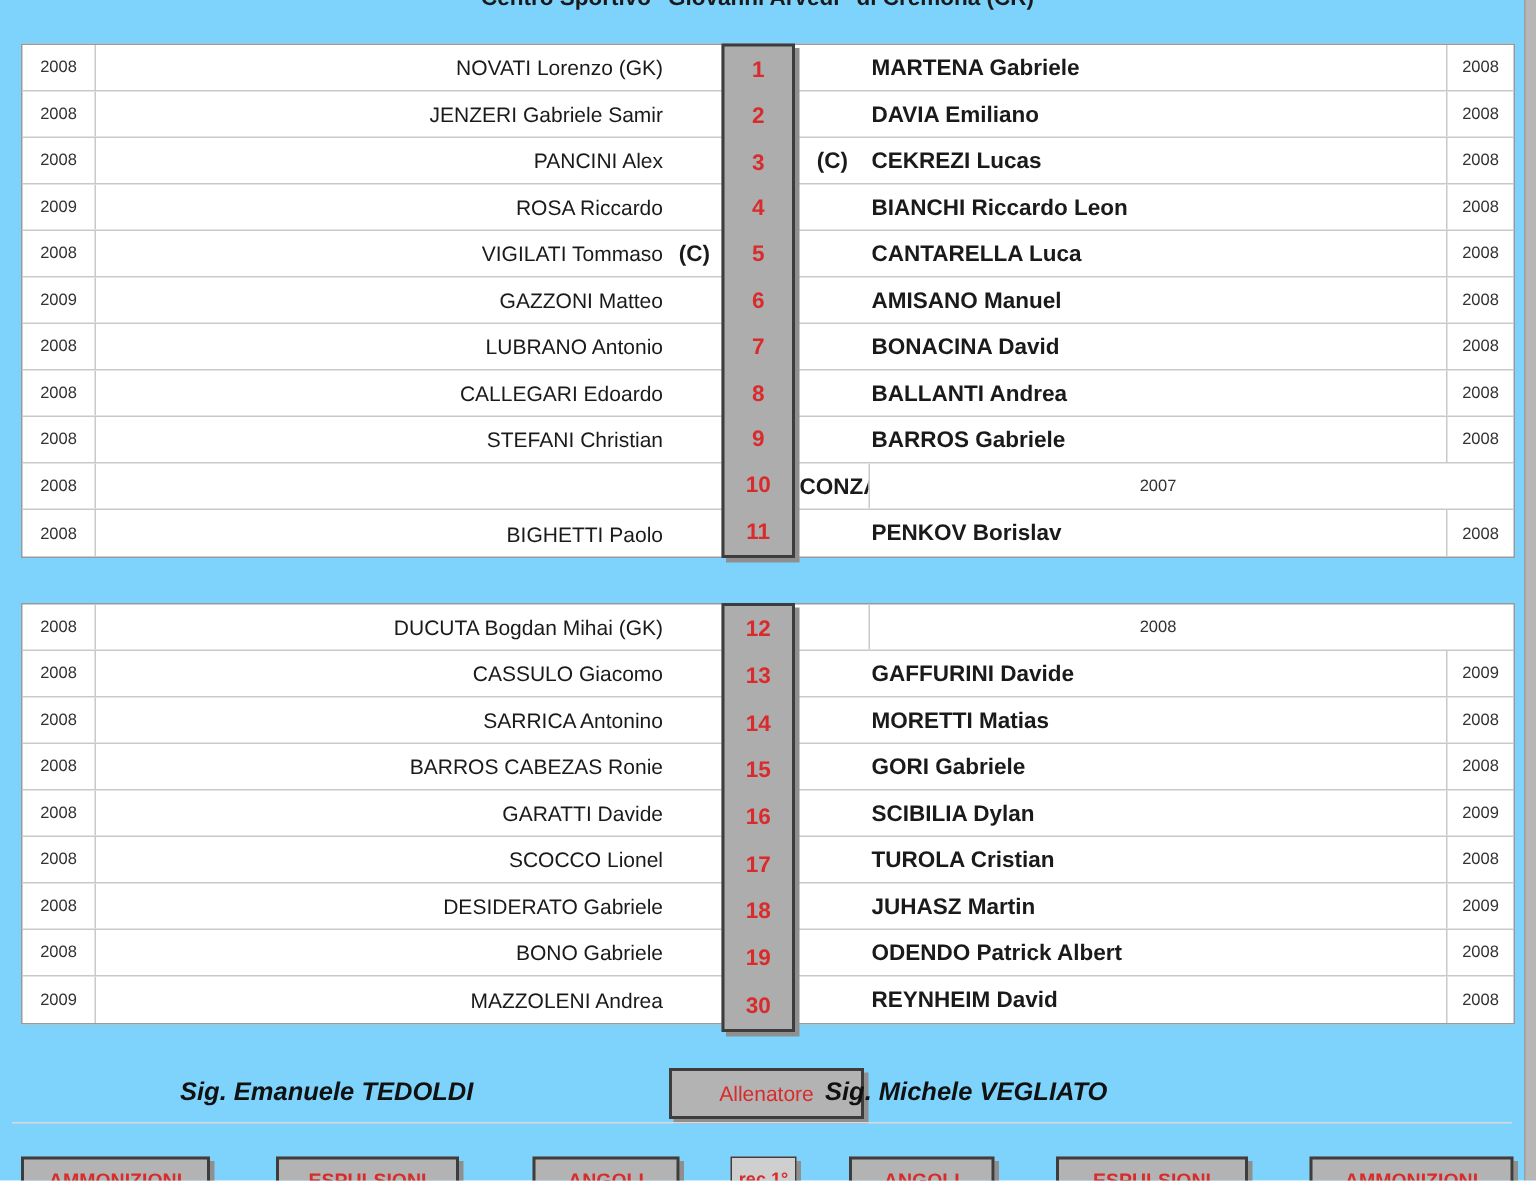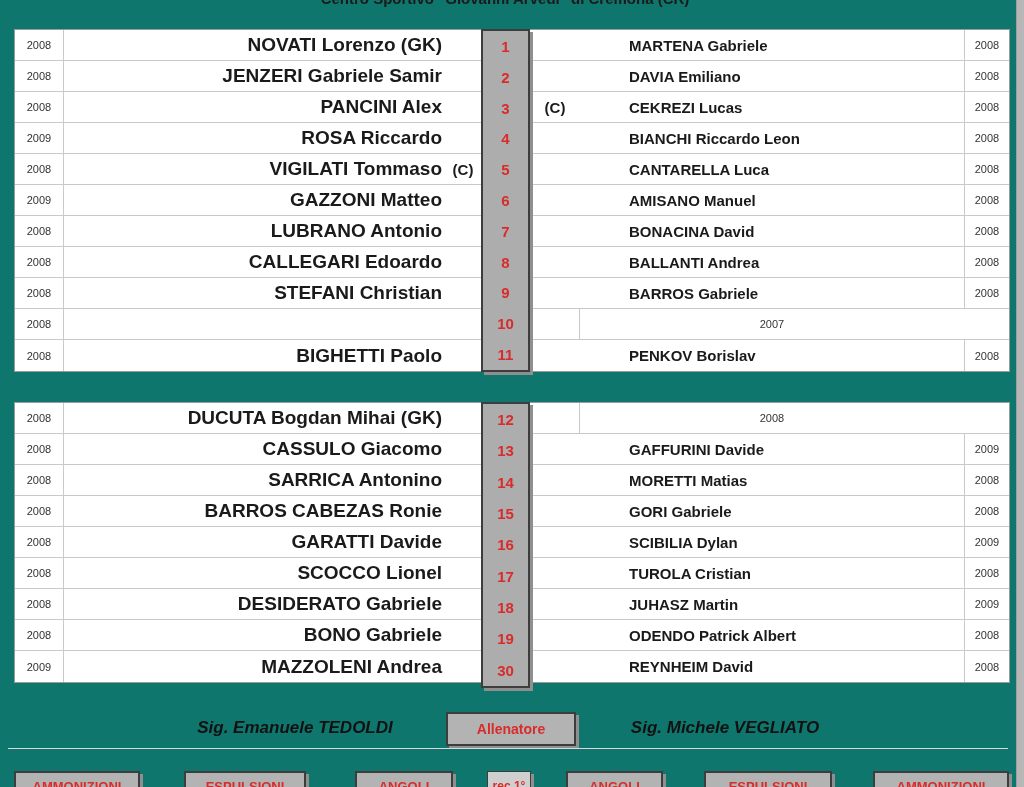--- a/index.html
+++ b/index.html
@@ -1,64 +1,64 @@
 <!DOCTYPE html>
 <html><head>
 <meta charset="utf-8">
 <style>
   html,body{margin:0;padding:0;background:#fff;}
   body{width:1024px;height:787px;overflow:hidden;position:relative;
        font-family:"Liberation Sans", sans-serif;}
-  #root{position:absolute;inset:0;background:#0f766e;}
+  #root{position:absolute;inset:0;background:#7dd3fc;}
 
   
   .venue{position:absolute;top:-10px;left:0;width:1010px;text-align:center;
          font-weight:bold;font-size:15px;color:#1a1a1a;white-space:nowrap;}
 
   
   .roster{position:absolute;left:14px;width:996px;box-sizing:border-box;
           border:1px solid #9a9a9a;background:#fff;}
   #table-starters{top:29px;height:343px;}
   #table-subs{top:402px;height:281px;}
   .row{display:grid;grid-template-columns:49px 380px 38px 49px 48px 385px 45px;
        height:31px;box-sizing:border-box;border-bottom:1px solid #c9c9c9;
        align-items:center;}
   .row:last-child{border-bottom:none;}
   .cell{height:100%;display:flex;align-items:center;box-sizing:border-box;
         overflow:hidden;white-space:nowrap;}
   .c-year-l{justify-content:center;font-size:11px;color:#333;
             border-right:1px solid #c9c9c9;}
-  .c-name-l{justify-content:flex-end;font-weight:bold;font-size:19px;
+  .c-name-l{justify-content:flex-end;font-weight:normal;font-size:14px;
             color:#1a1a1a;padding-right:2px;}
   .c-cap-l{justify-content:center;font-weight:bold;font-size:15px;color:#1a1a1a;}
   .c-gap{}
   .c-cap-r{justify-content:center;font-weight:bold;font-size:15px;color:#1a1a1a;}
   .c-name-r{justify-content:flex-start;font-weight:bold;font-size:15px;
-            color:#1a1a1a;padding-left:2px;margin-left:48px;}
+            color:#1a1a1a;padding-left:2px;}
   .c-year-r{justify-content:center;font-size:11px;color:#333;
             border-left:1px solid #c9c9c9;}
 
   
   .numcol{position:absolute;left:481px;width:49px;box-sizing:border-box;
           background:#adadad;border:2px solid #3d3d3d;
           box-shadow:3px 3px 0 #8f8f8f;display:grid;}
   #numcol-starters{top:29px;height:343px;grid-template-rows:repeat(11,1fr);}
   #numcol-subs{top:402px;height:286px;grid-template-rows:repeat(9,1fr);}
   .numcell{display:flex;align-items:center;justify-content:center;
            font-weight:bold;font-size:15px;color:#d92b2b;}
 
   
   .coach-name{position:absolute;top:718px;font-weight:bold;font-style:italic;
-              font-size:17px;color:#111;text-align:center;white-space:nowrap;}
+              font-size:17px;color:#111;white-space:nowrap;}
   #coach-home{left:120px;width:350px;}
   #coach-away{left:550px;width:350px;}
   .role-btn{position:absolute;left:446px;top:712px;width:130px;height:34px;
             box-sizing:border-box;background:#b3b3b3;border:2px solid #3d3d3d;
             box-shadow:3px 3px 0 #8f8f8f;display:flex;align-items:center;
-            justify-content:center;font-weight:bold;font-size:14px;color:#d92b2b;
+            justify-content:center;font-weight:normal;font-size:14px;color:#d92b2b;
             cursor:pointer;}
 
   .divider{position:absolute;left:8px;top:748px;width:1000px;height:1px;
            background:#d9d9d9;}
 
   
   .foot-btn{position:absolute;top:771px;height:30px;box-sizing:border-box;
             background:#b3b3b3;border:2px solid #3d3d3d;box-shadow:3px 3px 0 #8f8f8f;
             display:flex;align-items:center;justify-content:center;
             font-weight:bold;font-size:13px;color:#d92b2b;cursor:pointer;

